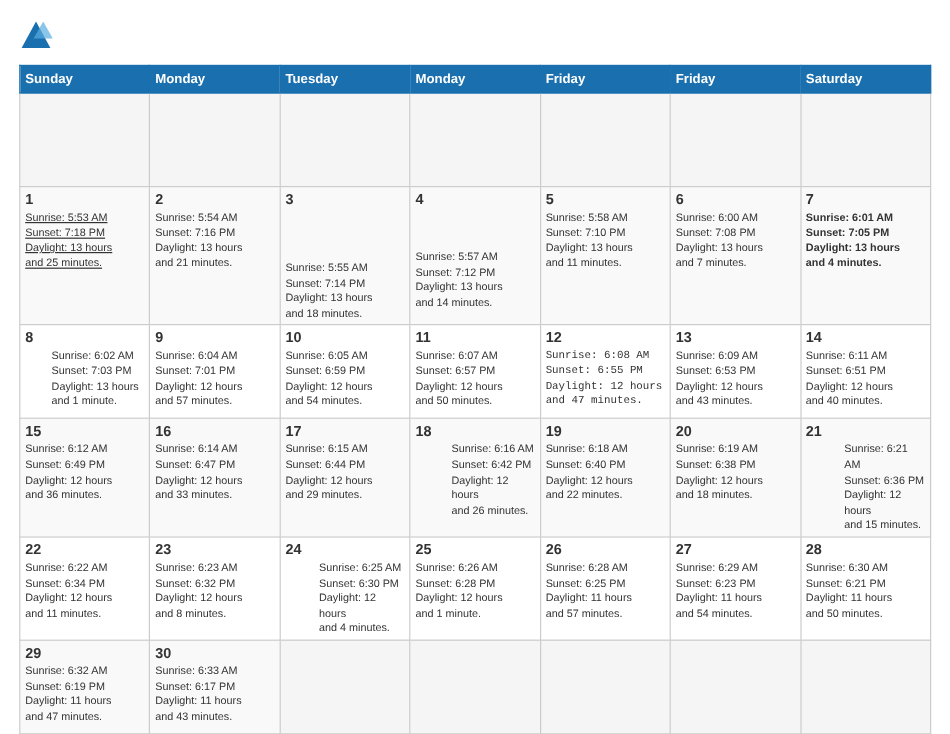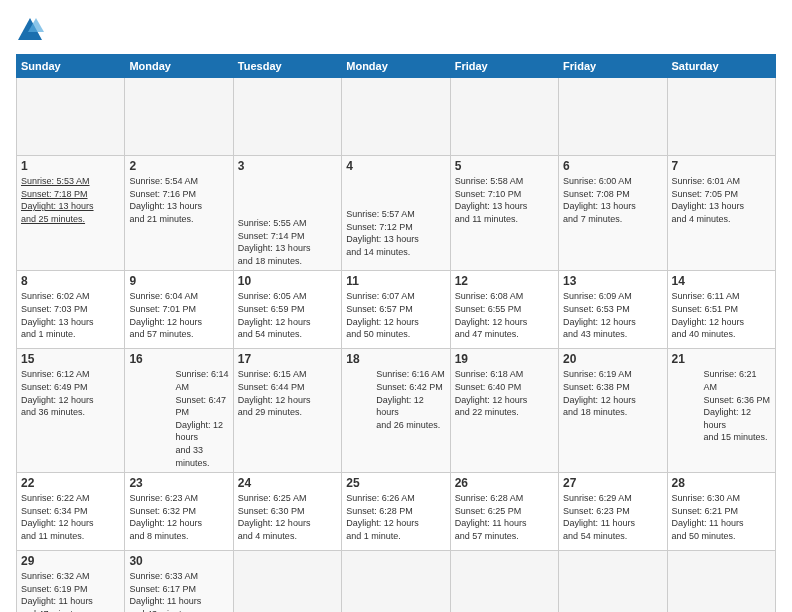--- a/index.html
+++ b/index.html
@@ -176,30 +176,30 @@
           </td>
           <td>
             <span class="day-num">6</span>
             <div class="day-info" style="white-space: pre-line;">Sunrise: 6:00 AM
 Sunset: 7:08 PM
 Daylight: 13 hours
 and 7 minutes.</div>
           </td>
           <td>
             <span class="day-num">7</span>
-            <div class="day-info" style="white-space: pre-line;">Sunrise: 6:01 AM
+            <div class="day-info" style="white-space: pre-line; font-weight: bold;">Sunrise: 6:01 AM
 Sunset: 7:05 PM
 Daylight: 13 hours
 and 4 minutes.</div>
           </td>
         </tr>
         <tr>
           <td>
             <span class="day-num">8</span>
-            <div class="day-info" style="white-space: pre-line;">Sunrise: 6:02 AM
+            <div class="day-info" style="white-space: pre-line; margin-left: 22px;">Sunrise: 6:02 AM
 Sunset: 7:03 PM
 Daylight: 13 hours
 and 1 minute.</div>
           </td>
           <td>
             <span class="day-num">9</span>
             <div class="day-info" style="white-space: pre-line;">Sunrise: 6:04 AM
 Sunset: 7:01 PM
 Daylight: 12 hours
 and 57 minutes.</div>
@@ -213,21 +213,21 @@
           </td>
           <td>
             <span class="day-num">11</span>
             <div class="day-info" style="white-space: pre-line;">Sunrise: 6:07 AM
 Sunset: 6:57 PM
 Daylight: 12 hours
 and 50 minutes.</div>
           </td>
           <td>
             <span class="day-num">12</span>
-            <div class="day-info" style="white-space: pre-line;">Sunrise: 6:08 AM
+            <div class="day-info" style="white-space: pre-line; font-family: Liberation Mono, monospace;">Sunrise: 6:08 AM
 Sunset: 6:55 PM
 Daylight: 12 hours
 and 47 minutes.</div>
           </td>
           <td>
             <span class="day-num">13</span>
             <div class="day-info" style="white-space: pre-line;">Sunrise: 6:09 AM
 Sunset: 6:53 PM
 Daylight: 12 hours
 and 43 minutes.</div>
@@ -243,21 +243,21 @@
         <tr>
           <td>
             <span class="day-num">15</span>
             <div class="day-info" style="white-space: pre-line;">Sunrise: 6:12 AM
 Sunset: 6:49 PM
 Daylight: 12 hours
 and 36 minutes.</div>
           </td>
           <td>
             <span class="day-num">16</span>
-            <div class="day-info" style="white-space: pre-line; margin-left: 46px;">Sunrise: 6:14 AM
+            <div class="day-info" style="white-space: pre-line;">Sunrise: 6:14 AM
 Sunset: 6:47 PM
 Daylight: 12 hours
 and 33 minutes.</div>
           </td>
           <td>
             <span class="day-num">17</span>
             <div class="day-info" style="white-space: pre-line;">Sunrise: 6:15 AM
 Sunset: 6:44 PM
 Daylight: 12 hours
 and 29 minutes.</div>
@@ -301,21 +301,21 @@
           </td>
           <td>
             <span class="day-num">23</span>
             <div class="day-info" style="white-space: pre-line;">Sunrise: 6:23 AM
 Sunset: 6:32 PM
 Daylight: 12 hours
 and 8 minutes.</div>
           </td>
           <td>
             <span class="day-num">24</span>
-            <div class="day-info" style="white-space: pre-line;">Sunrise: 6:25 AM
+            <div class="day-info" style="white-space: pre-line; margin-left: 28px;">Sunrise: 6:25 AM
 Sunset: 6:30 PM
 Daylight: 12 hours
 and 4 minutes.</div>
           </td>
           <td>
             <span class="day-num">25</span>
             <div class="day-info" style="white-space: pre-line;">Sunrise: 6:26 AM
 Sunset: 6:28 PM
 Daylight: 12 hours
 and 1 minute.</div>

